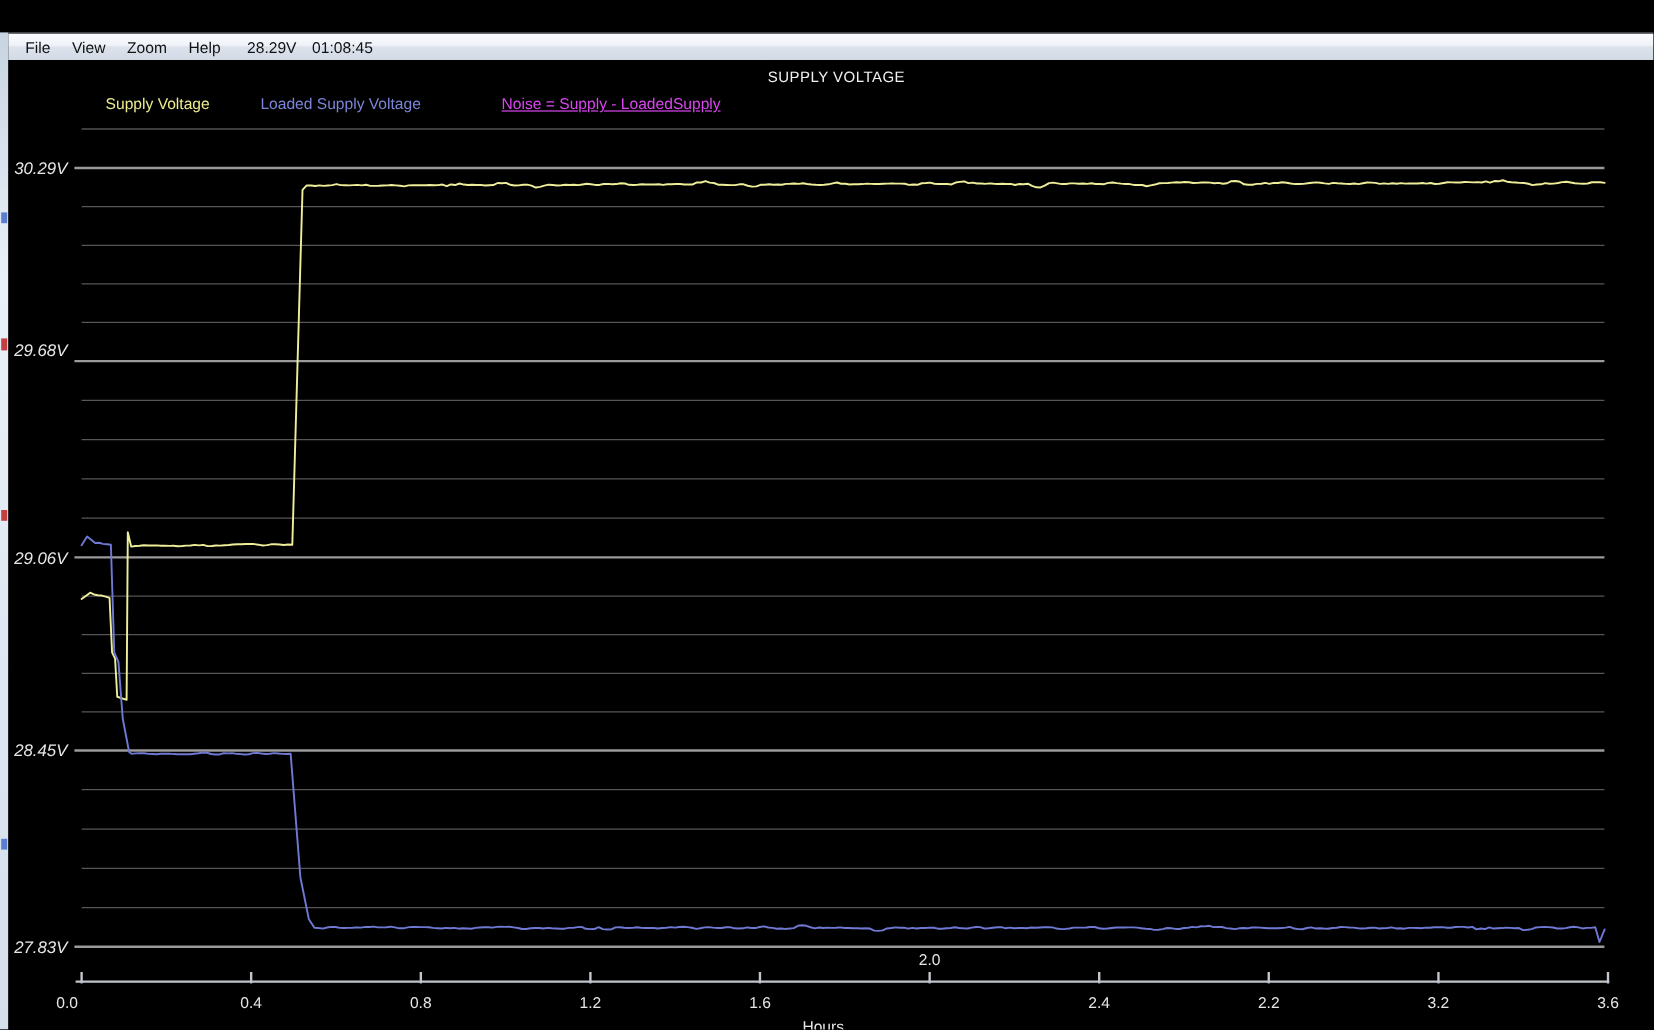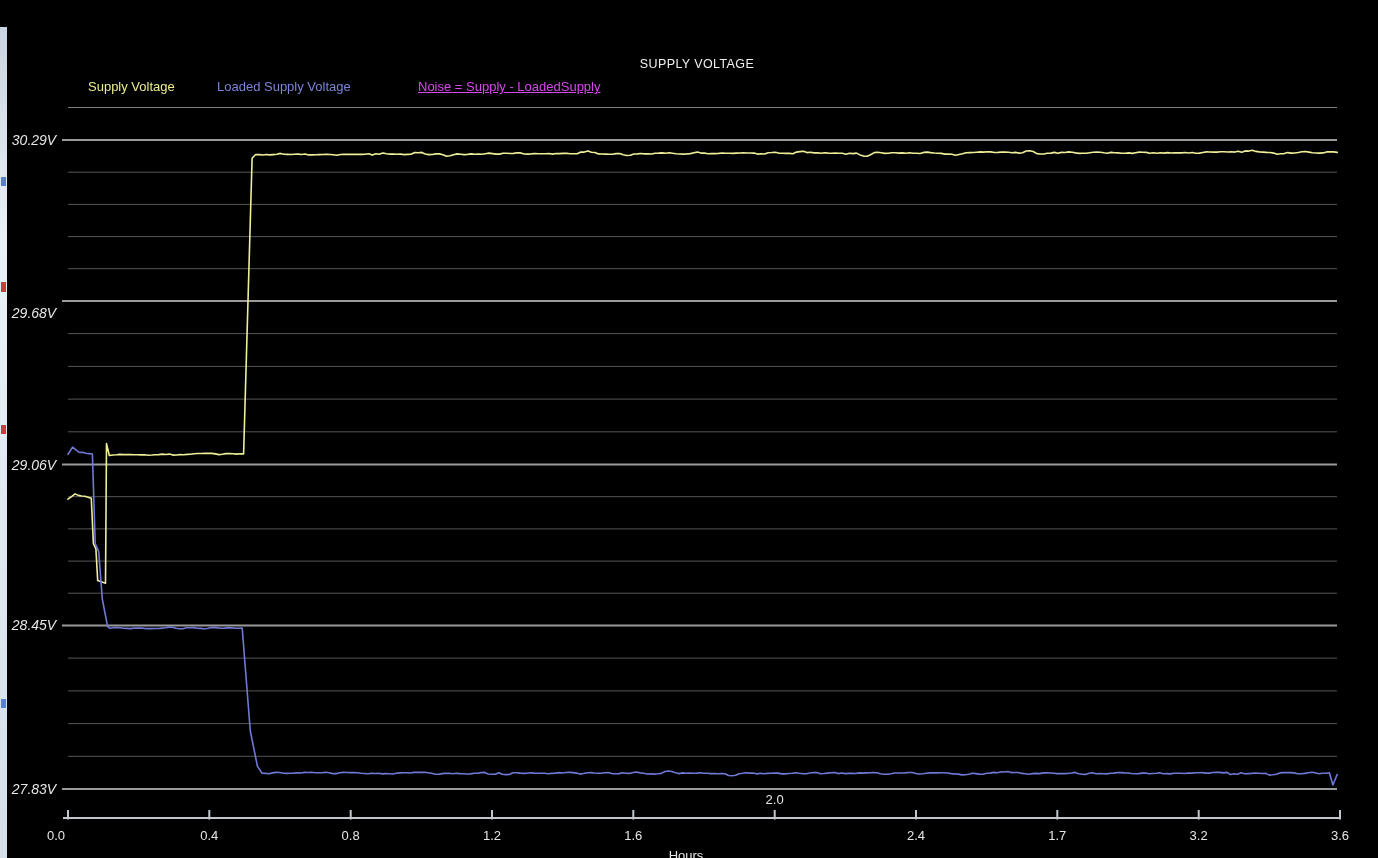--- a/index.html
+++ b/index.html
@@ -63,20 +63,32 @@
 <div class="screen">
 
   <div class="bg-strip">
     <div class="speck" style="top:150px;height:9px;background:#5a7fd0;"></div>
     <div class="speck" style="top:255px;height:10px;background:#c44040;"></div>
     <div class="speck" style="top:398px;height:9px;background:#c44040;"></div>
     <div class="speck" style="top:672px;height:9px;background:#5a7fd0;"></div>
   </div>
 
 
+  <div class="menubar">
+    <div id="menu-items" style="display:flex;">
+        <div class="menu-item">File</div>
+        <div class="menu-item">View</div>
+        <div class="menu-item">Zoom</div>
+        <div class="menu-item">Help</div>
+      </div>
+    <div class="menu-status">
+      <span>28.29V</span>
+      <span>01:08:45</span>
+    </div>
+  </div>
 
   <div class="client"></div>
 
   <svg id="plot" viewBox="0 0 1378 858">
       <line x1="68" y1="172.2" x2="1337" y2="172.2" stroke="#565656" stroke-width="1"></line>
       <line x1="68" y1="204.4" x2="1337" y2="204.4" stroke="#565656" stroke-width="1"></line>
       <line x1="68" y1="236.6" x2="1337" y2="236.6" stroke="#565656" stroke-width="1"></line>
       <line x1="68" y1="268.7" x2="1337" y2="268.7" stroke="#565656" stroke-width="1"></line>
       <line x1="68" y1="333.6" x2="1337" y2="333.6" stroke="#565656" stroke-width="1"></line>
       <line x1="68" y1="366.4" x2="1337" y2="366.4" stroke="#565656" stroke-width="1"></line>
@@ -112,32 +124,32 @@
     </svg>
 
   <div class="chart-title">SUPPLY VOLTAGE</div>
   <div id="legend">
       <div class="legend-item" style="left: 88px; color: rgb(236, 236, 143);">Supply Voltage</div>
       <div class="legend-item" style="left: 217px; color: rgb(123, 132, 214);">Loaded Supply Voltage</div>
       <div class="legend-item" style="left: 418px; color: #d946ef; text-decoration: underline;">Noise = Supply - LoadedSupply</div>
     </div>
   <div id="ylabels">
       <div class="ylab" style="left: 8px; top: 132px;">30.29V</div>
-      <div class="ylab" style="left: 8px; top: 305px;">29.68V</div>
+      <div class="ylab" style="left: 8px; top: 284px;">29.68V</div>
       <div class="ylab" style="left: 8px; top: 456.5px;">29.06V</div>
       <div class="ylab" style="left: 8px; top: 617.431px;">28.45V</div>
       <div class="ylab" style="left: 8px; top: 781px;">27.83V</div>
     </div>
   <div id="xlabels">
       <div class="xlab" style="left: 26px; top: 828px; text-align: center;">0.0</div>
       <div class="xlab" style="left: 179.333px; top: 828px;">0.4</div>
       <div class="xlab" style="left: 320.667px; top: 828px;">0.8</div>
       <div class="xlab" style="left: 462px; top: 828px;">1.2</div>
       <div class="xlab" style="left: 603.333px; top: 828px;">1.6</div>
       <div class="xlab" style="left: 744.667px; top: 792px;">2.0</div>
       <div class="xlab" style="left: 886px; top: 828px;">2.4</div>
-      <div class="xlab" style="left: 1027.33px; top: 828px;">1.7</div>
+      <div class="xlab" style="left: 1027.33px; top: 828px;">2.2</div>
       <div class="xlab" style="left: 1168.67px; top: 828px;">3.2</div>
       <div class="xlab" style="left: 1310px; top: 828px;">3.6</div>
     </div>
   <div class="hours-label">Hours</div>
 
 </div>
 
 </body></html>

